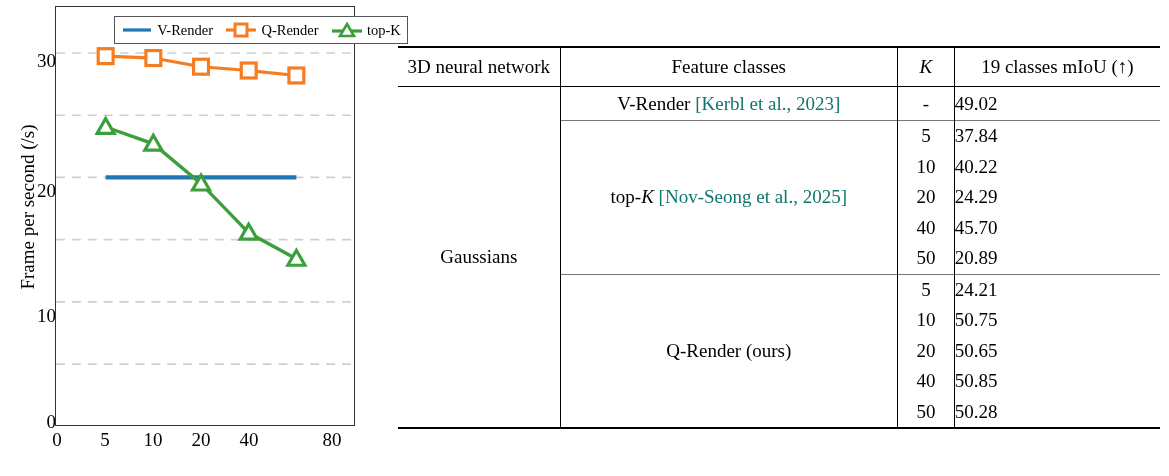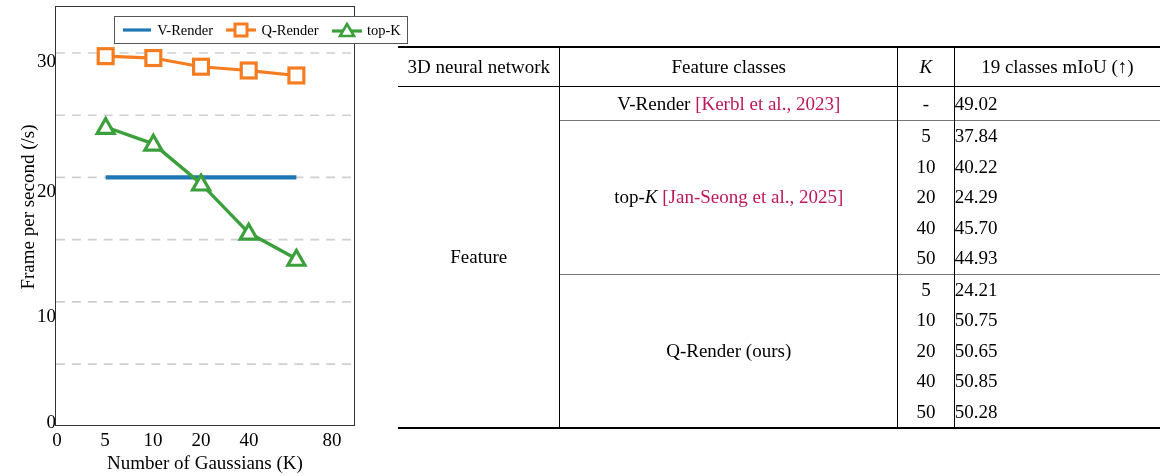--- a/index.html
+++ b/index.html
@@ -43,21 +43,21 @@
 
   .c-net{width:162px;text-align:center;margin-top:8px;}
   .c-rend{width:338px;text-align:center;}
   .c-k{width:56px;text-align:center;}
   .c-miou{width:206px;font-family:Liberation Serif, serif;}
 
   th.c-net,th.c-rend,th.c-k,th.c-miou{height:38px;vertical-align:middle;}
   td{height:30.5px;vertical-align:middle;}
   td.tall{height:33px;}
   .italic-k{font-style:italic;}
-  .cite{color:#be185d;}
+  .cite{color:#0f766e;}
   .bold{font-weight:bold;}
   .hdr-k{font-style:italic;}
 </style>
 </head>
 <body>
 
 <div id="chart-panel">
 
   <div id="ylabel-axis">Frame per second (/s)</div>
 
@@ -133,68 +133,67 @@
 
   <div id="xlabels">
     <div class="xtick" style="left:57px;">0</div>
     <div class="xtick" style="left:105px;">5</div>
     <div class="xtick" style="left:153px;">10</div>
     <div class="xtick" style="left:201px;">20</div>
     <div class="xtick" style="left:249px;">40</div>
     <div class="xtick" style="left:297px;margin-left:35px;">80</div>
   </div>
 
-  <div id="xlabel-axis">Number of Gaussians (K)</div>
 </div>
 
 <div id="table-panel">
   <table class="result">
     <thead>
       <tr class="rule-top">
         <th class="c-net">3D neural network</th>
         <th class="c-rend cv">Feature classes</th>
         <th class="c-k cv hdr-k">K</th>
         <th class="c-miou cv">19 classes mIoU (↑)</th>
       </tr>
     </thead>
     <tbody>
 
       <tr class="rule-thin">
-        <td class="c-net" rowspan="11">Feature</td>
+        <td class="c-net" rowspan="11">Gaussians</td>
         <td class="c-rend cv tall">
           <span>V-Render</span>
           <span class="cite">[Kerbl et al., 2023]</span>
         </td>
         <td class="c-k cv tall">-</td>
         <td class="c-miou cv tall">49.02</td>
       </tr>
 
       <tr class="rule-mid">
         <td class="c-rend cv" rowspan="5">
           <span>top-</span><span class="italic-k">K</span>
-          <span class="cite">[Jan-Seong et al., 2025]</span>
+          <span class="cite">[Nov-Seong et al., 2025]</span>
         </td>
         <td class="c-k cv">5</td>
         <td class="c-miou cv">37.84</td>
       </tr>
       <tr>
         <td class="c-k cv">10</td>
         <td class="c-miou cv">40.22</td>
       </tr>
       <tr>
         <td class="c-k cv">20</td>
         <td class="c-miou cv">24.29</td>
       </tr>
       <tr>
         <td class="c-k cv">40</td>
         <td class="c-miou cv">45.70</td>
       </tr>
       <tr>
         <td class="c-k cv">50</td>
-        <td class="c-miou cv">44.93</td>
+        <td class="c-miou cv">20.89</td>
       </tr>
 
       <tr class="rule-mid">
         <td class="c-rend cv" rowspan="5">Q-Render (ours)</td>
         <td class="c-k cv">5</td>
         <td class="c-miou cv">24.21</td>
       </tr>
       <tr>
         <td class="c-k cv">10</td>
         <td class="c-miou cv">50.75</td>

